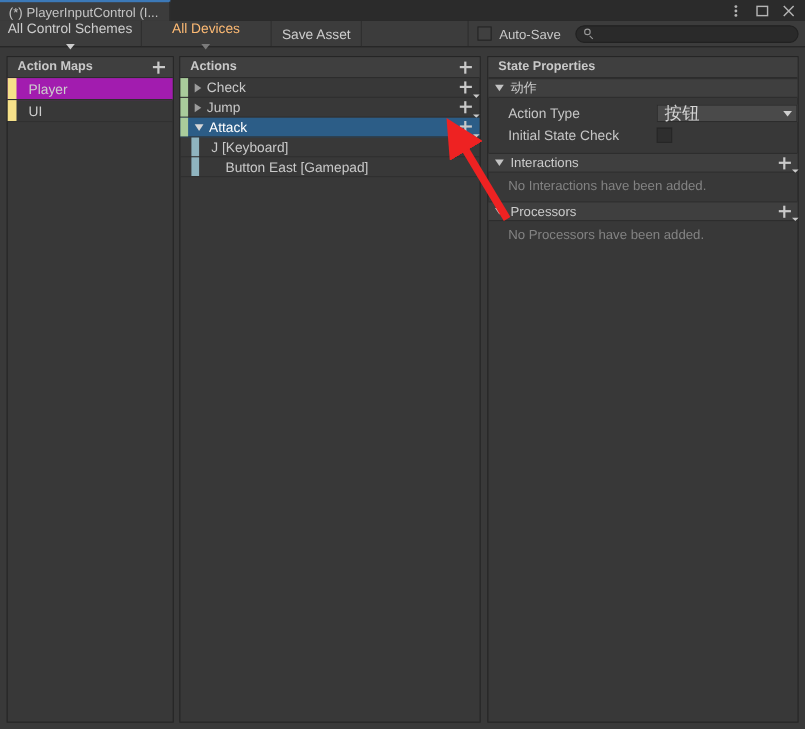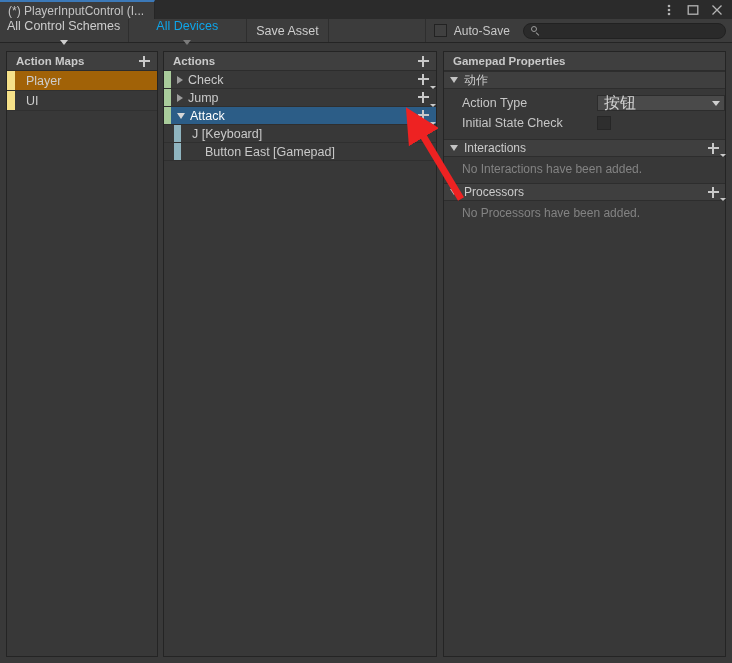--- a/index.html
+++ b/index.html
@@ -75,21 +75,21 @@
     display: flex;
     align-items: center;
     padding: 0 8px 0 7px;
     font-size: 12.5px;
     color: #cdcdcd;
     border-right: 1px solid #2e2e2e;
     white-space: nowrap;
     gap: 7px;
     flex-direction: column;
   }
-  .tb-dropdown.disabled { color: #0ea5e9; }
+  .tb-dropdown.disabled { color: #fdba74; }
   .caret-down {
     width: 0; height: 0;
     border-left: 4px solid transparent;
     border-right: 4px solid transparent;
     border-top: 5px solid #cdcdcd;
   }
   .tb-dropdown.disabled .caret-down { border-top-color: #7b7b7b; }
   .tb-btn {
     display: flex;
     align-items: center;
@@ -266,21 +266,21 @@
     height: 20px;
     display: flex;
     align-items: center;
     border-bottom: 1px solid #303030;
     font-size: 12.5px;
     color: #cdcdcd;
     box-sizing: border-box;
   }
   .map-row .color-bar { width: 8px; align-self: stretch; flex: none; }
   .map-row .map-label { padding-left: 11px; }
-  .map-row.selected { background: #a16207; }
+  .map-row.selected { background: #a21caf; }
 
   
   .prop-section-head {
     height: 18px;
     background: #3f3f3f;
     border-top: 1px solid #2d2d2d;
     border-bottom: 1px solid #2d2d2d;
     display: flex;
     align-items: center;
     padding: 0 3px 0 6px;
@@ -463,21 +463,21 @@
       <div class="row">
         <span class="color-bar" style="background:#8fb4bf;margin-left:10px;"></span>
         <span class="row-label" style="padding-left:24px;">Button East [Gamepad]</span>
       </div>
 
     </div>
   </div>
 
   <div class="panel" id="panel-props">
     <div class="panel-header">
-      <span class="ttl">Gamepad Properties</span>
+      <span class="ttl">State Properties</span>
     </div>
 
     <div class="prop-section-head">
       <span class="foldout"></span>
       <span class="ttl">动作</span>
     </div>
     <div class="prop-body">
       <div class="prop-row">
         <span class="lbl">Action Type</span>
         <span class="dropdown-field">

